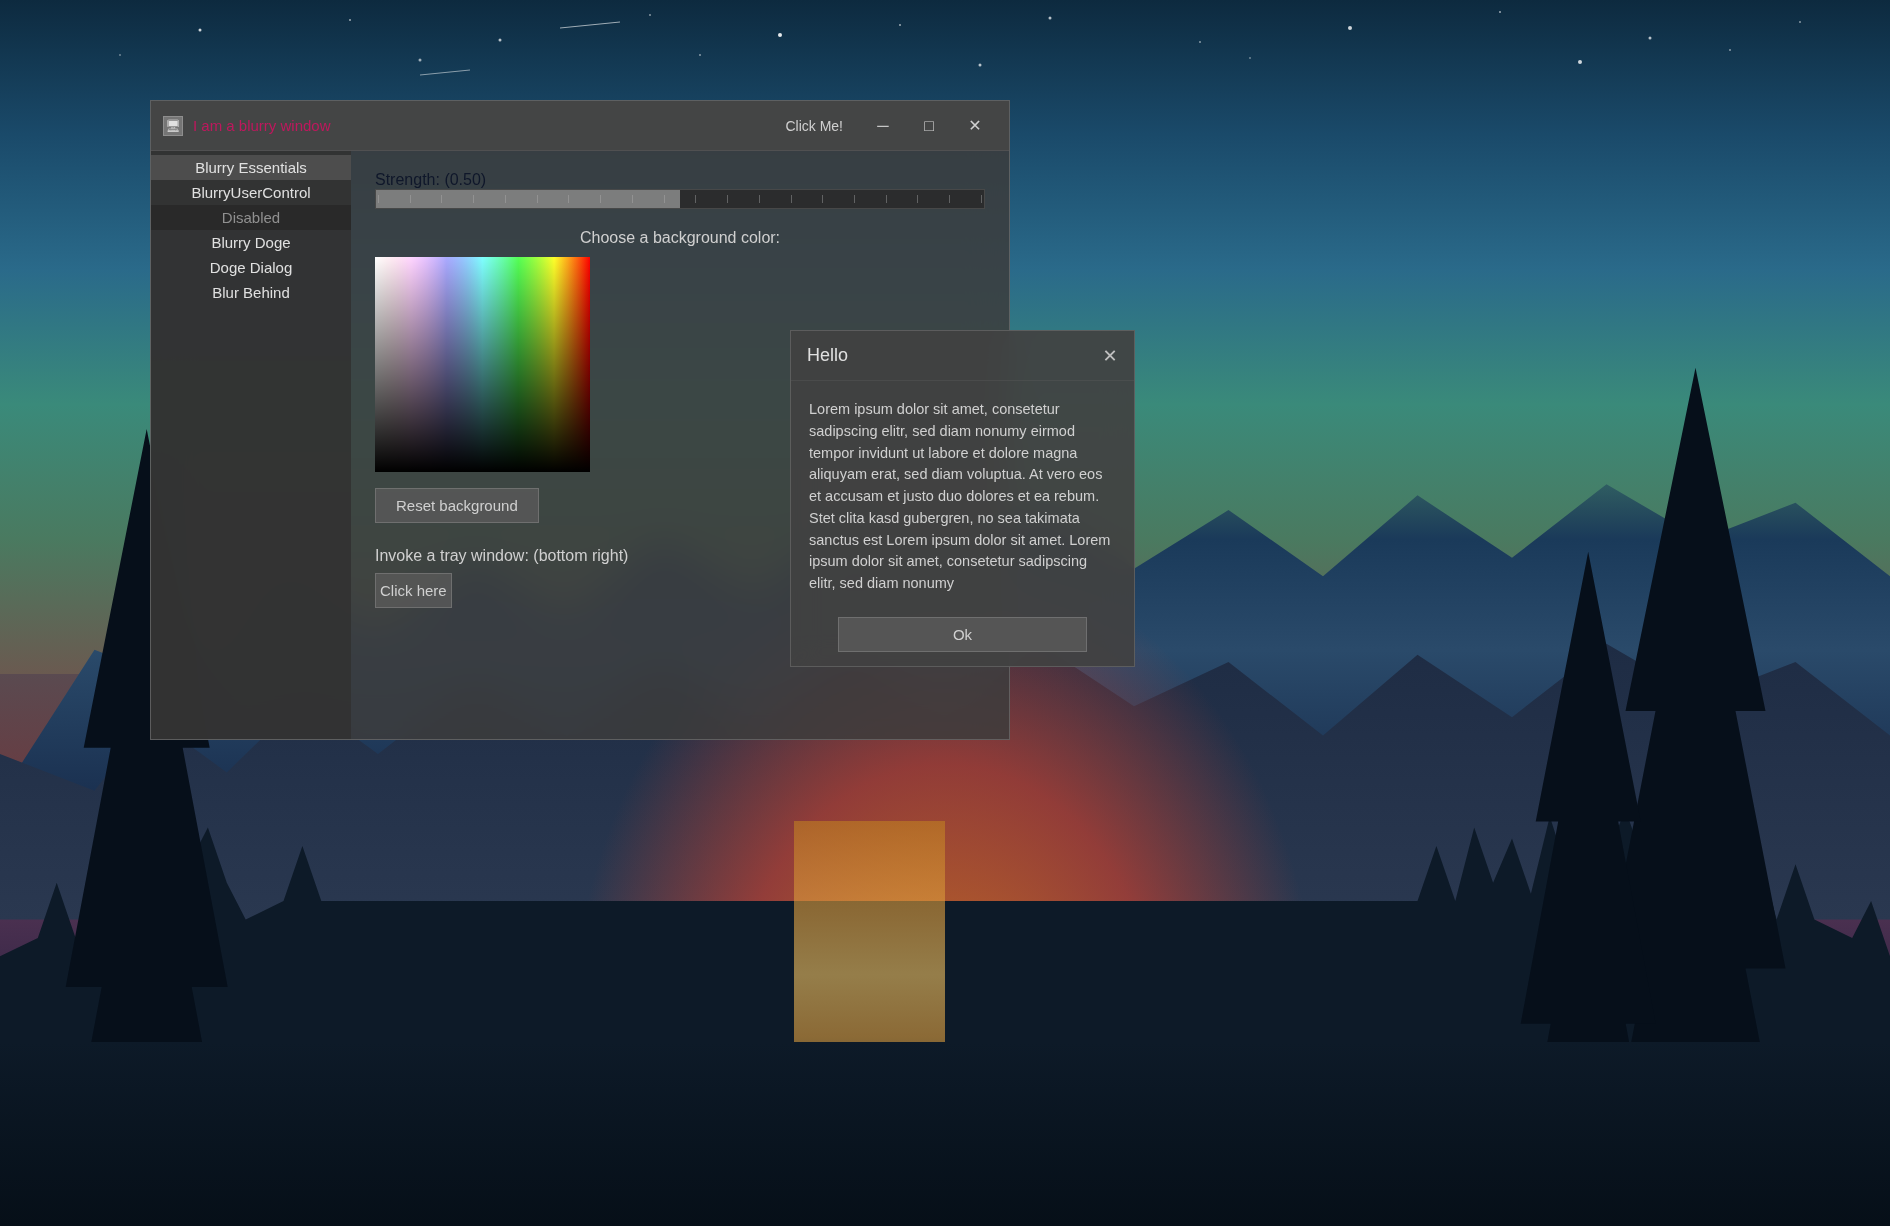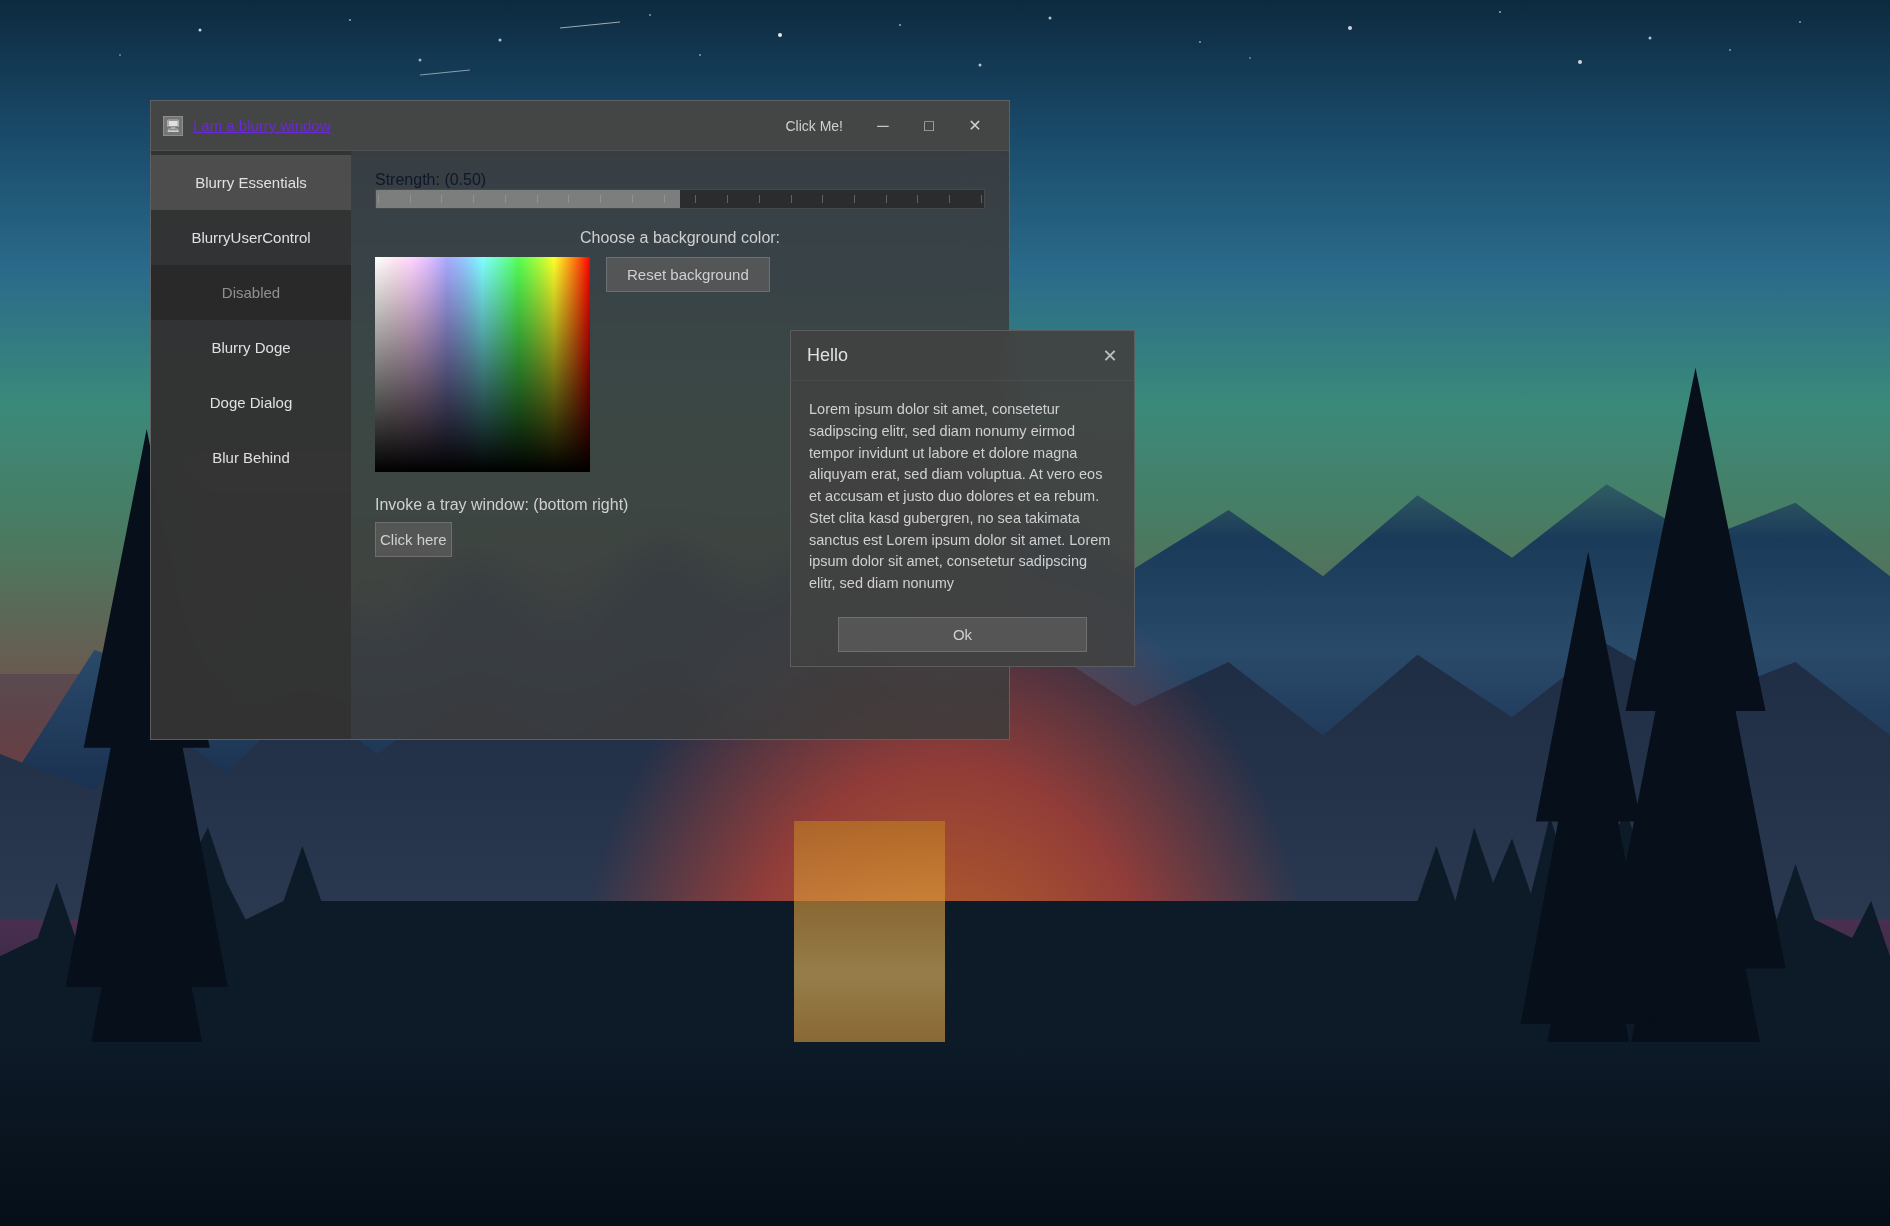--- a/index.html
+++ b/index.html
@@ -193,22 +193,21 @@
       display: flex;
       align-items: center;
       justify-content: center;
       font-size: 12px;
       flex-shrink: 0;
     }
 
     .title-bar-title {
       flex: 1;
       font-size: 15px;
-      color: #6d28d9;
-      text-decoration: underline;
+      color: #be185d;
     }
 
     .title-bar-click-me {
       color: #d0d0d0;
       font-size: 14px;
       cursor: pointer;
       padding: 4px 8px;
     }
 
     .title-bar-controls {
@@ -236,21 +235,21 @@
 
     
     .sidebar {
       width: 200px;
       background: rgba(50, 50, 50, 0.9);
       flex-shrink: 0;
       padding-top: 4px;
     }
 
     .sidebar-item {
-      padding: 19px 16px;
+      padding: 4px 16px;
       color: #e0e0e0;
       font-size: 15px;
       cursor: pointer;
       text-align: center;
     }
 
     .sidebar-item.active {
       background: rgba(80, 80, 80, 0.9);
     }
 
@@ -318,20 +317,21 @@
       margin-bottom: 10px;
       color: #d0d0d0;
       text-align: center;
     }
 
     .color-picker-row {
       display: flex;
       align-items: flex-start;
       gap: 16px;
       margin-bottom: 24px;
+      flex-direction: column;
     }
 
     
     .color-canvas {
       width: 215px;
       height: 215px;
       flex-shrink: 0;
       position: relative;
       overflow: hidden;
     }

